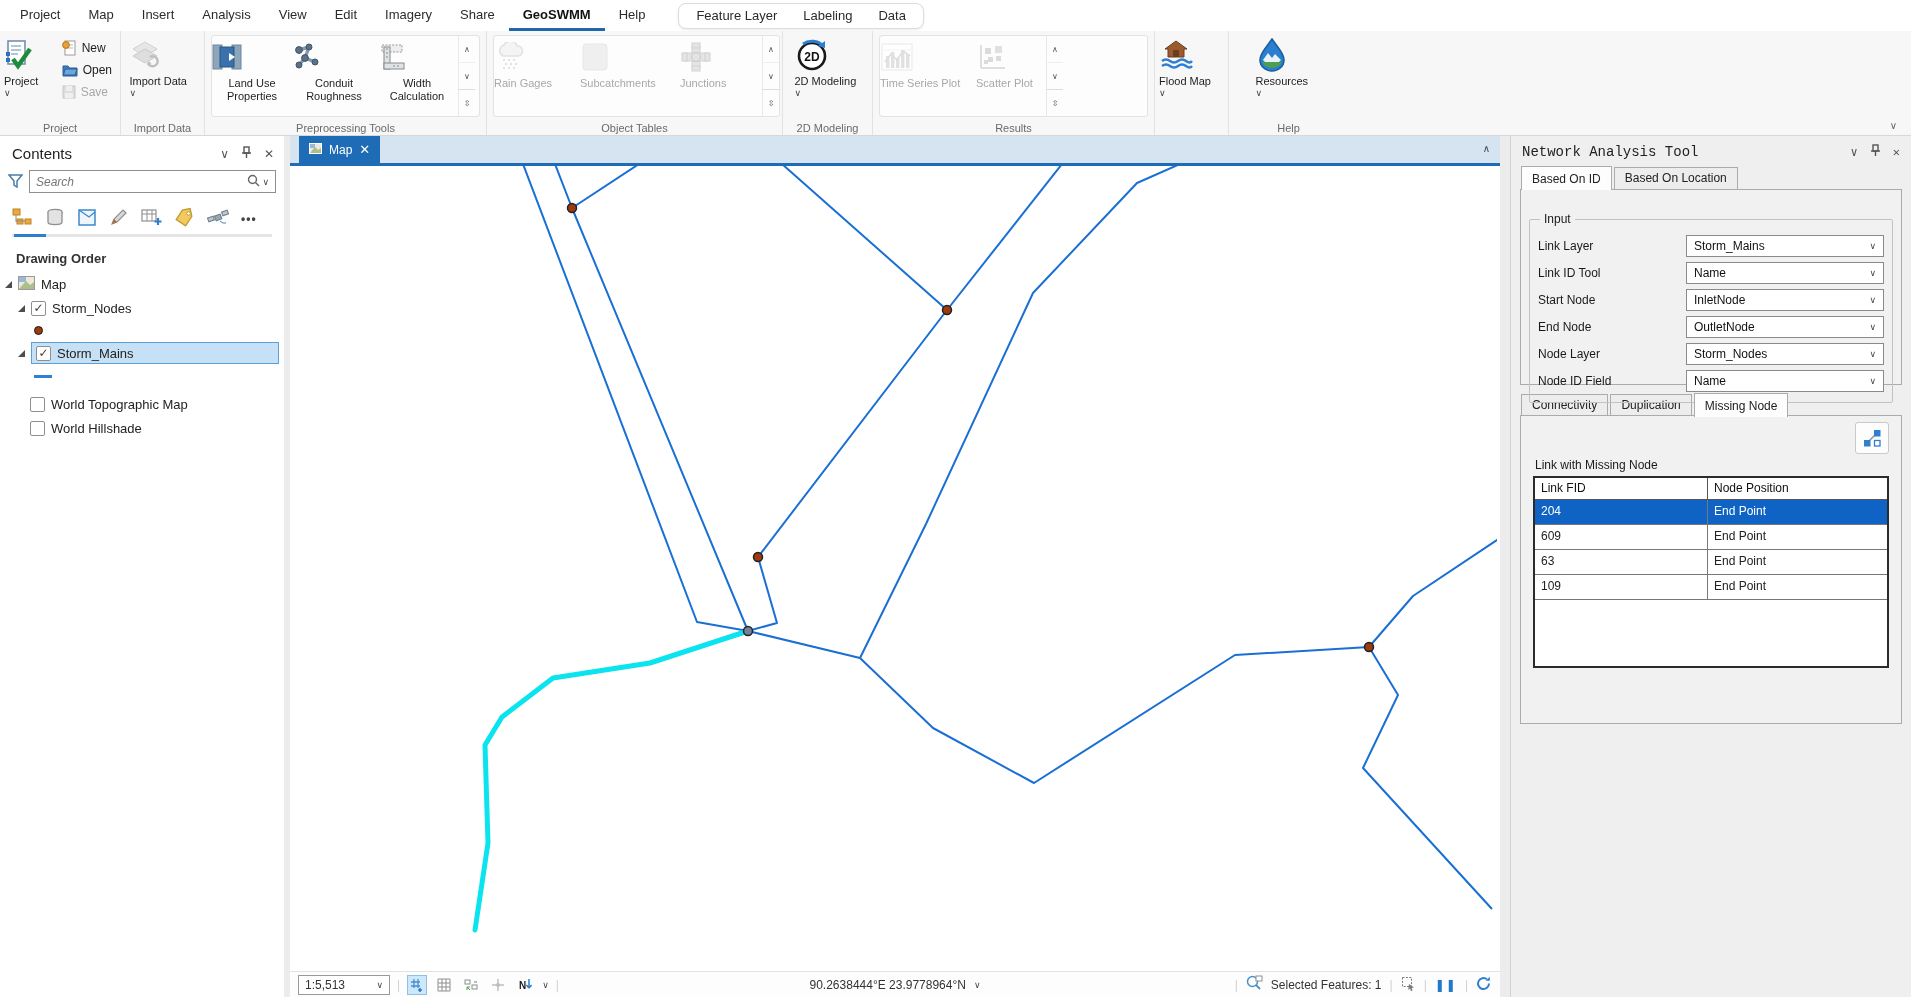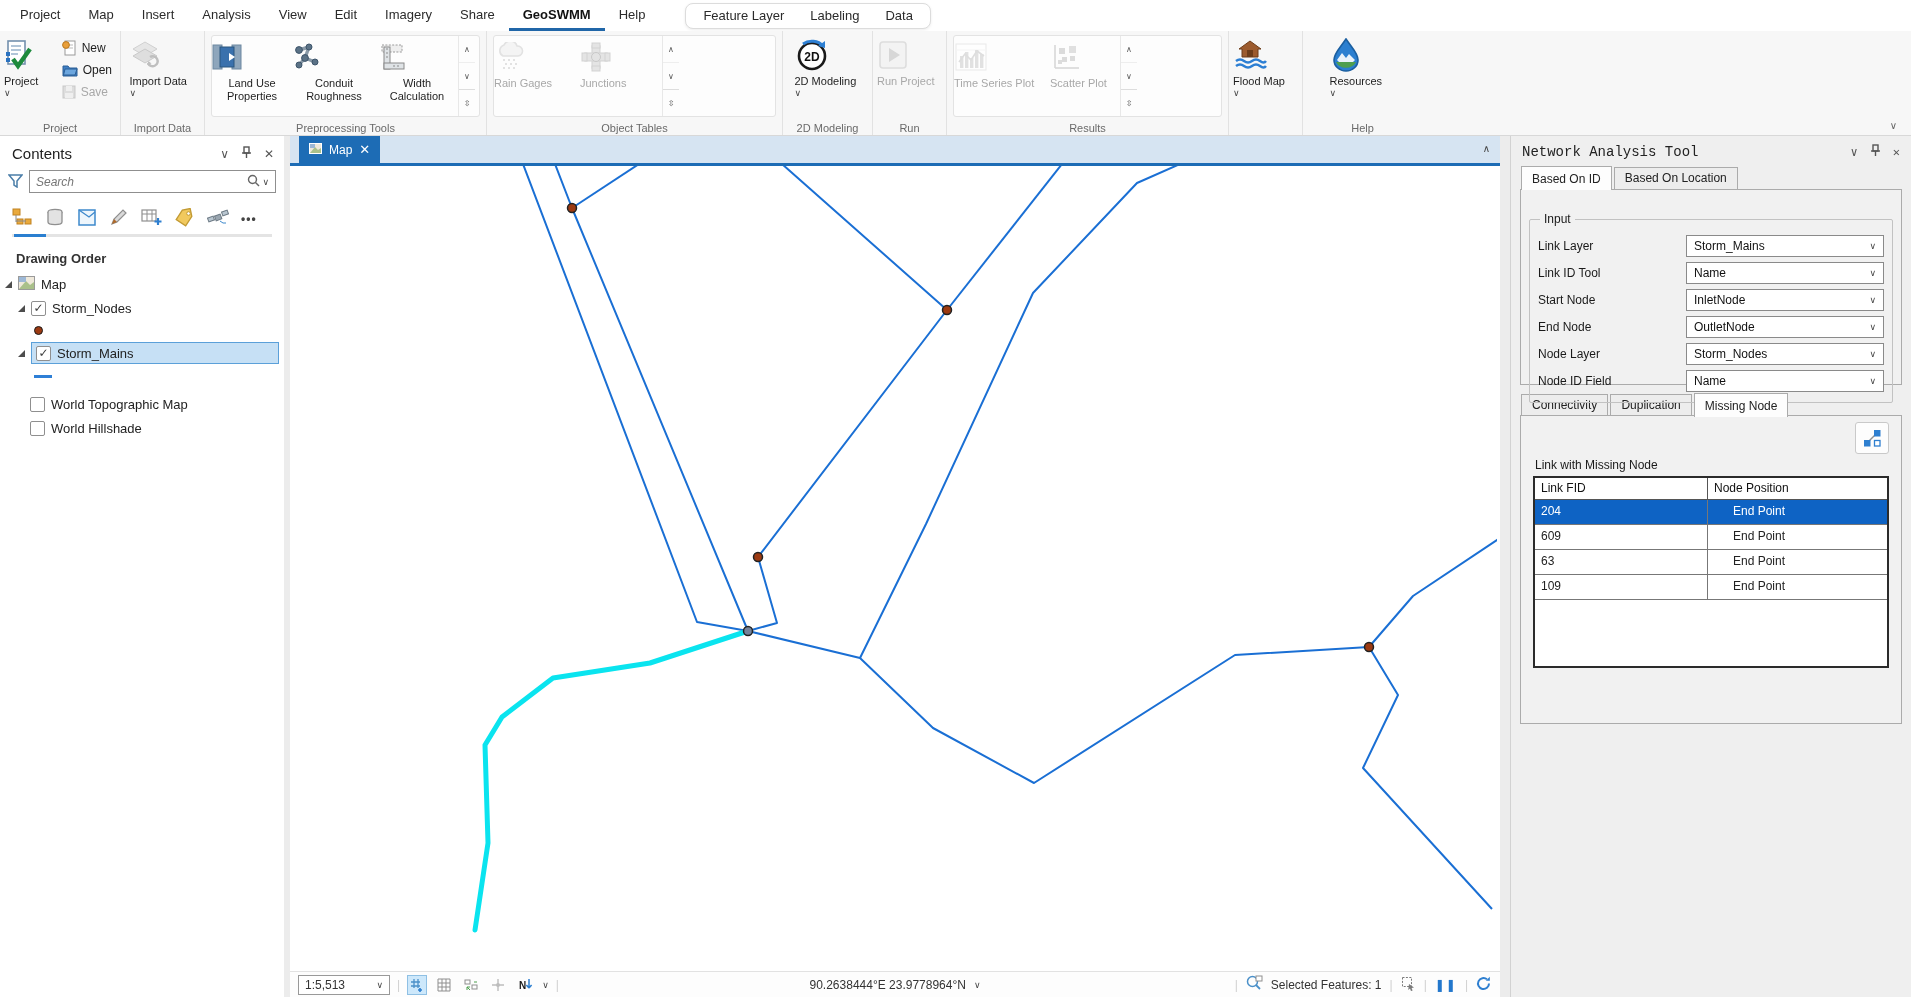--- a/index.html
+++ b/index.html
@@ -4,21 +4,21 @@
 <style>
   * { box-sizing: border-box; margin:0; padding:0; }
   html,body { width:1911px; height:997px; overflow:hidden;
     font-family:"Liberation Sans","DejaVu Sans",sans-serif; font-size:12px; color:#222; background:#fff; }
   #app { display:flex; flex-direction:column; height:100%; }
 
   
   .menubar { height:31px; display:flex; align-items:center; background:#fff; padding-left:6px; flex:0 0 auto; }
   .menu-tab { padding:0 14px; font-size:13px; color:#2b2b2b; height:31px; line-height:29px; }
   .menu-tab.active { font-weight:bold; color:#111; border-bottom:3px solid #2066a8; }
-  .ctx-group { margin-left:26px; border:1px solid #dcdcdc; border-radius:8px; display:flex; padding:0 4px; background:#fff; box-shadow:0 1px 3px rgba(0,0,0,.08); height:26px; align-items:center; }
+  .ctx-group { margin-left:19px; border:1px solid #dcdcdc; border-radius:8px; display:flex; padding:0 4px; background:#fff; box-shadow:0 1px 3px rgba(0,0,0,.08); height:26px; align-items:center; }
   .ctx-tab { padding:0 13px; font-size:13px; color:#2b2b2b; }
 
   
   .ribbon { height:105px; background:#f7f7f7; border-bottom:1px solid #d8d8d8; display:flex; position:relative; flex:0 0 auto; }
   .rgroup { position:relative; padding:3px 4px 16px; display:flex; }
   .rgroup + .rgroup { border-left:1px solid #e2e2e2; }
   .rgroup-label { position:absolute; bottom:1px; left:0; right:0; text-align:center; font-size:11px; color:#6a6a6a; white-space:nowrap; }
   .bigbtn { width:66px; display:flex; flex-direction:column; align-items:flex-start; padding-top:3px; font-size:11px; line-height:1.2; text-align:center; color:#1e1e1e; }
   .bigbtn .bicon { height:36px; display:flex; align-items:center; justify-content:center; margin-bottom:2px; }
   .bigbtn.disabled { color:#a8a8a8; }
@@ -88,21 +88,21 @@
   .combo .cv { color:#111; }
   .pane2 { height:309px; margin-top:-1px; padding:6px 12px; display:flex; flex-direction:column; }
   .tool-btn-row { display:flex; justify-content:flex-end; }
   .sq-btn { width:34px; height:32px; background:#fdfdfd; border:1px solid #c9c9c9; border-radius:3px; display:flex; align-items:center; justify-content:center; }
   .mn-caption { font-size:12px; color:#1a1a1a; padding:4px 0 4px 2px; }
   .mn-table { border:2px solid #2b2b2b; background:#fff; display:flex; flex-direction:column; height:192px; }
   .mhead { display:flex; border-bottom:1px solid #555; }
   .mhead > div { font-size:12px; color:#111; padding:3px 6px; height:21px; }
   .mhead > div:first-child { width:173px; border-right:1px solid #555; }
   .mhead > div:last-child { flex:1; }
-  .mrow { display:flex; border-bottom:1px solid #777;gap:19px; }
+  .mrow { display:flex; border-bottom:1px solid #777; }
   .mrow > div { font-size:12px; padding:4px 6px; height:24px; }
   .mrow > div:first-child { width:173px; border-right:1px solid #777; }
   .mrow > div:last-child { flex:1; }
   .mrow.sel { background:#0e63c4; color:#fff; }
   .mfill { flex:1; background:#fff; }
 
   .ico { display:inline-flex; align-items:center; justify-content:center; }
 </style>
 </head>
 <body>
@@ -264,20 +264,28 @@
                   <line x1="16" y1="22" x2="18" y2="22"></line>
                   <line x1="21" y1="22" x2="23" y2="22"></line>
                   <line x1="9" y1="26" x2="11" y2="26"></line>
                   <line x1="14" y1="26" x2="16" y2="26"></line>
                   <line x1="19" y1="26" x2="21" y2="26"></line>
                 </g>
               </svg>
           </span>
           <span>Rain Gages</span>
         </div>
+        <div class="bigbtn disabled" style="width:100px;">
+          <span class="bicon">
+            <svg width="30" height="30" viewBox="0 0 30 30">
+                <rect x="3" y="2" width="24" height="26" rx="3" fill="#cfeaf8" stroke="#b2dcf1"></rect>
+              </svg>
+          </span>
+          <span>Subcatchments</span>
+        </div>
         <div class="bigbtn disabled" style="width:82px;">
           <span class="bicon">
             <svg width="32" height="30" viewBox="0 0 32 30">
                 <g fill="#ccd2d8" stroke="#a9b1b9">
                   <rect x="12" y="2" width="8" height="26" rx="2"></rect>
                   <rect x="3" y="11" width="26" height="8" rx="2"></rect>
                   <rect x="12" y="1" width="8" height="5"></rect>
                   <rect x="12" y="24" width="8" height="5"></rect>
                   <rect x="2" y="11" width="5" height="8"></rect>
                   <rect x="25" y="11" width="5" height="8"></rect>
@@ -305,32 +313,20 @@
               <path d="M8 6 a14 12 0 0 1 20 2" fill="none" stroke="#2d7fd3" stroke-width="3"></path>
               <path d="M30 3 l0 7 -7 -2 z" fill="#2d7fd3"></path>
             </svg>
         </span>
         <span>2D Modeling</span>
         <span class="chev">∨</span>
       </div>
       <div class="rgroup-label">2D Modeling</div>
     </div>
 
-    <div class="rgroup" style="width:74px; justify-content:center;">
-      <div class="bigbtn disabled">
-        <span class="bicon">
-          <svg width="32" height="32" viewBox="0 0 32 32">
-              <rect x="3" y="3" width="26" height="26" rx="3" fill="#f1f1f1" stroke="#c9c9c9" stroke-width="1.6"></rect>
-              <path d="M12 9 l11 7 -11 7 z" fill="#bdbdbd"></path>
-            </svg>
-        </span>
-        <span>Run Project</span>
-      </div>
-      <div class="rgroup-label">Run</div>
-    </div>
 
     <div class="rgroup" style="width:282px;">
       <div class="inset" style="flex:1;">
         <div class="bigbtn disabled" style="width:96px;">
           <span class="bicon">
             <svg width="34" height="30" viewBox="0 0 34 30">
                 <rect x="2" y="2" width="30" height="26" fill="#fff" stroke="#d9d9d9"></rect>
                 <line x1="2" y1="8" x2="32" y2="8" stroke="#eee"></line>
                 <g fill="#b7cfe2">
                   <rect x="6" y="14" width="3.4" height="12"></rect>

